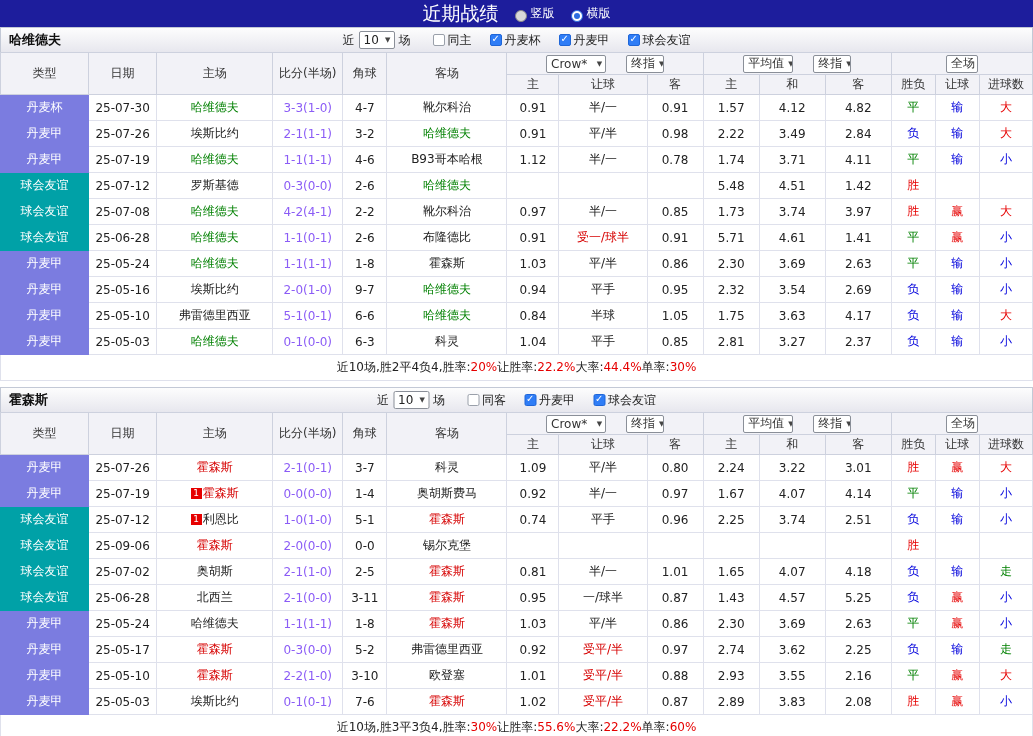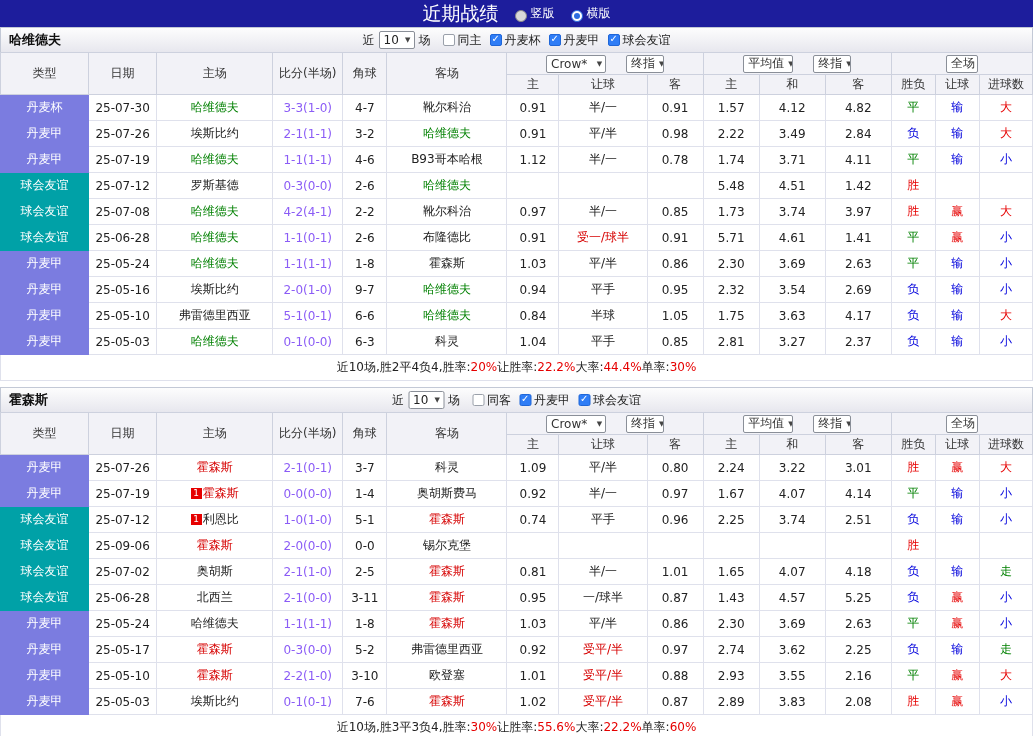--- a/index.html
+++ b/index.html
@@ -13,21 +13,21 @@
   .radio{width:12px;height:12px;border-radius:50%;background:#d9d9d9;border:1px solid #8a8a8a;display:inline-block;position:relative}
   .radio.selected{background:#fff;border-color:#2b6de0}
   .radio.selected::after{content:'';position:absolute;left:2px;top:2px;width:6px;height:6px;border-radius:50%;background:#2b6de0}
 
   
   .team-section + .team-section{margin-top:6px}
   .team-bar{position:relative;height:25px;background:linear-gradient(#fdfdfd,#e7e7ee);border:1px solid #c3c9d6;border-bottom:0;display:flex;align-items:center;padding-left:8px}
   .team-name{font-weight:bold;font-size:13px;color:#111}
   .filter-group{position:absolute;left:50%;top:0;height:100%;transform:translateX(-50%);display:flex;align-items:center;gap:4px;white-space:nowrap}
   .cb-group{display:inline-flex;align-items:center}
-  .cb-item{display:inline-flex;align-items:center;margin-left:8px;cursor:pointer}
+  .cb-item{display:inline-flex;align-items:center;margin-left:18px;cursor:pointer}
   .cb{width:12px;height:12px;border:1px solid #9aa0aa;background:#fff;border-radius:2px;display:inline-block;position:relative;margin-right:3px}
   .cb.checked{background:#2f7df6;border-color:#1f66d8}
   .cb.checked::after{content:'\2713';position:absolute;left:1px;top:-2px;color:#fff;font-size:10px;font-weight:bold}
 
   
   .select{display:inline-flex;align-items:center;justify-content:space-between;background:#fff;border:1px solid #8a8f98;height:18px;padding:0 3px 0 4px;font-size:12px;border-radius:2px;cursor:pointer;overflow:hidden;white-space:nowrap}
   .select .arrow{font-size:7px;color:#444;margin-left:4px;flex:0 0 auto}
   .w-count{width:36px}
   .w-book{width:60px}
   .w-stage{width:38px}

